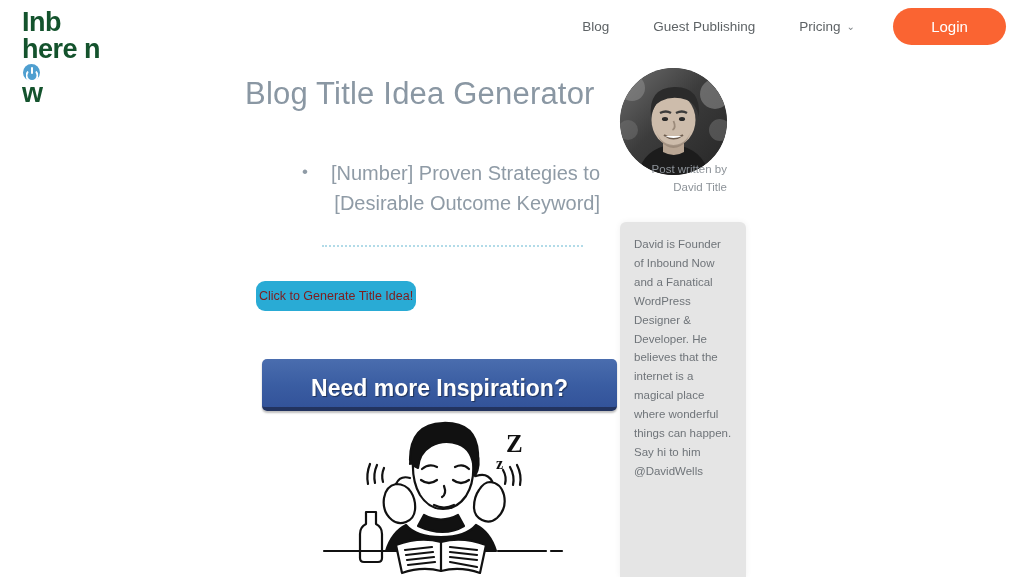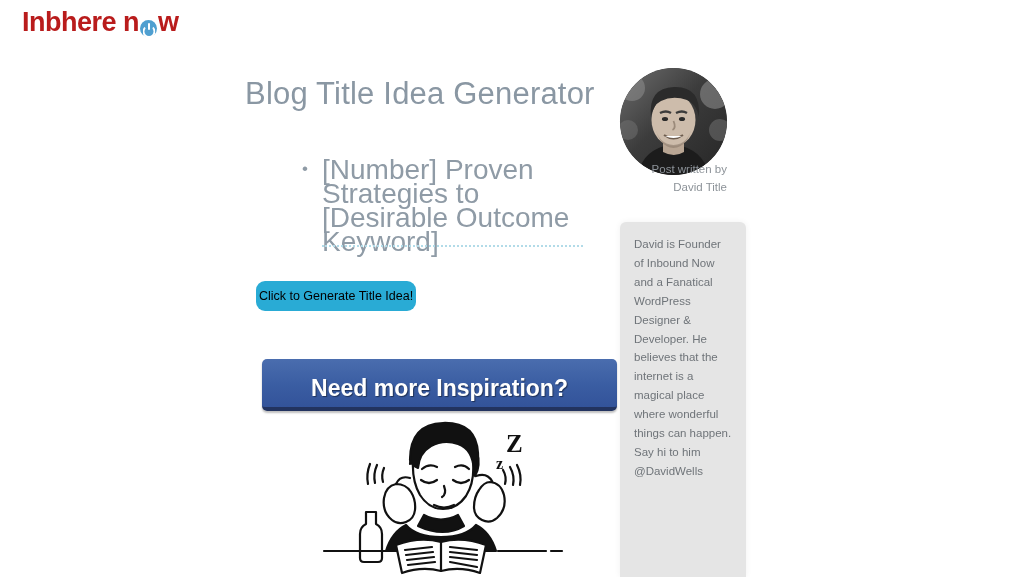--- a/index.html
+++ b/index.html
@@ -19,25 +19,26 @@
     width: 1024px;
     height: 52px;
     background: #ffffff;
   }
   .logo {
     position: absolute;
     left: 22px;
     top: 9px;
     font-size: 27px;
     font-weight: bold;
-    color: #b91c1c;
+    color: #14532d;
     letter-spacing: -0.5px;
     display: flex;
-    align-items: flex-end;
+    align-items: flex-start;
     line-height: 1;
+    flex-direction: column;
   }
   .logo .logo-part { display: inline-block; }
   .power-icon {
     display: inline-block;
     width: 17px;
     height: 17px;
     border-radius: 50%;
     background: #4f9fd0;
     position: relative;
     margin: 0 1px;
@@ -123,25 +124,26 @@
 
   .idea-list {
     position: absolute;
     left: 300px;
     top: 158px;
     width: 300px;
     list-style: none;
   }
   .idea-item {
     position: relative;
-    font-size: 28px;
-    line-height: 24px;
+    font-size: 20px;
+    line-height: 30px;
     color: #8f9ba6;
     padding-left: 22px;
     display: inline-block;
+    text-align: right;
   }
   .idea-item::before {
     content: "\2022";
     position: absolute;
     left: 2px;
     top: -1px;
     font-size: 17px;
     color: #8f9ba6;
   }
   .dotted-rule {
@@ -152,21 +154,21 @@
     border-bottom: 2px dotted #b2dbe8;
   }
 
   .generate-btn {
     position: absolute;
     left: 256px;
     top: 281px;
     width: 160px;
     height: 30px;
     background: #29abd5;
-    color: #000000;
+    color: #7f1d1d;
     border: none;
     border-radius: 9px;
     font-size: 12.5px;
     cursor: pointer;
     font-family: "Liberation Sans", sans-serif;
   }
 
   .inspiration-banner {
     position: absolute;
     left: 262px;
@@ -252,20 +254,33 @@
 
 <div class="site-header">
 
   <div class="logo">
     <span class="logo-part">Inb</span>
       <span class="logo-part">here n</span>
       <span class="power-icon"></span>
       <span class="logo-part">w</span>
   </div>
 
+  <nav class="main-nav">
+    <a class="nav-link" href="#">
+        <span>Blog</span>
+      </a>
+    <a class="nav-link" href="#">
+        <span>Guest Publishing</span>
+      </a>
+    <a class="nav-link" href="#">
+        <span>Pricing</span>
+        <span class="caret">⌄</span>
+      </a>
+    <button class="login-btn">Login</button>
+  </nav>
 
 </div>
 
 <h1 class="page-title">Blog Title Idea Generator</h1>
 
 <ul class="idea-list">
   <li class="idea-item">[Number] Proven Strategies to [Desirable Outcome Keyword]</li>
 </ul>
 <div class="dotted-rule"></div>
 

